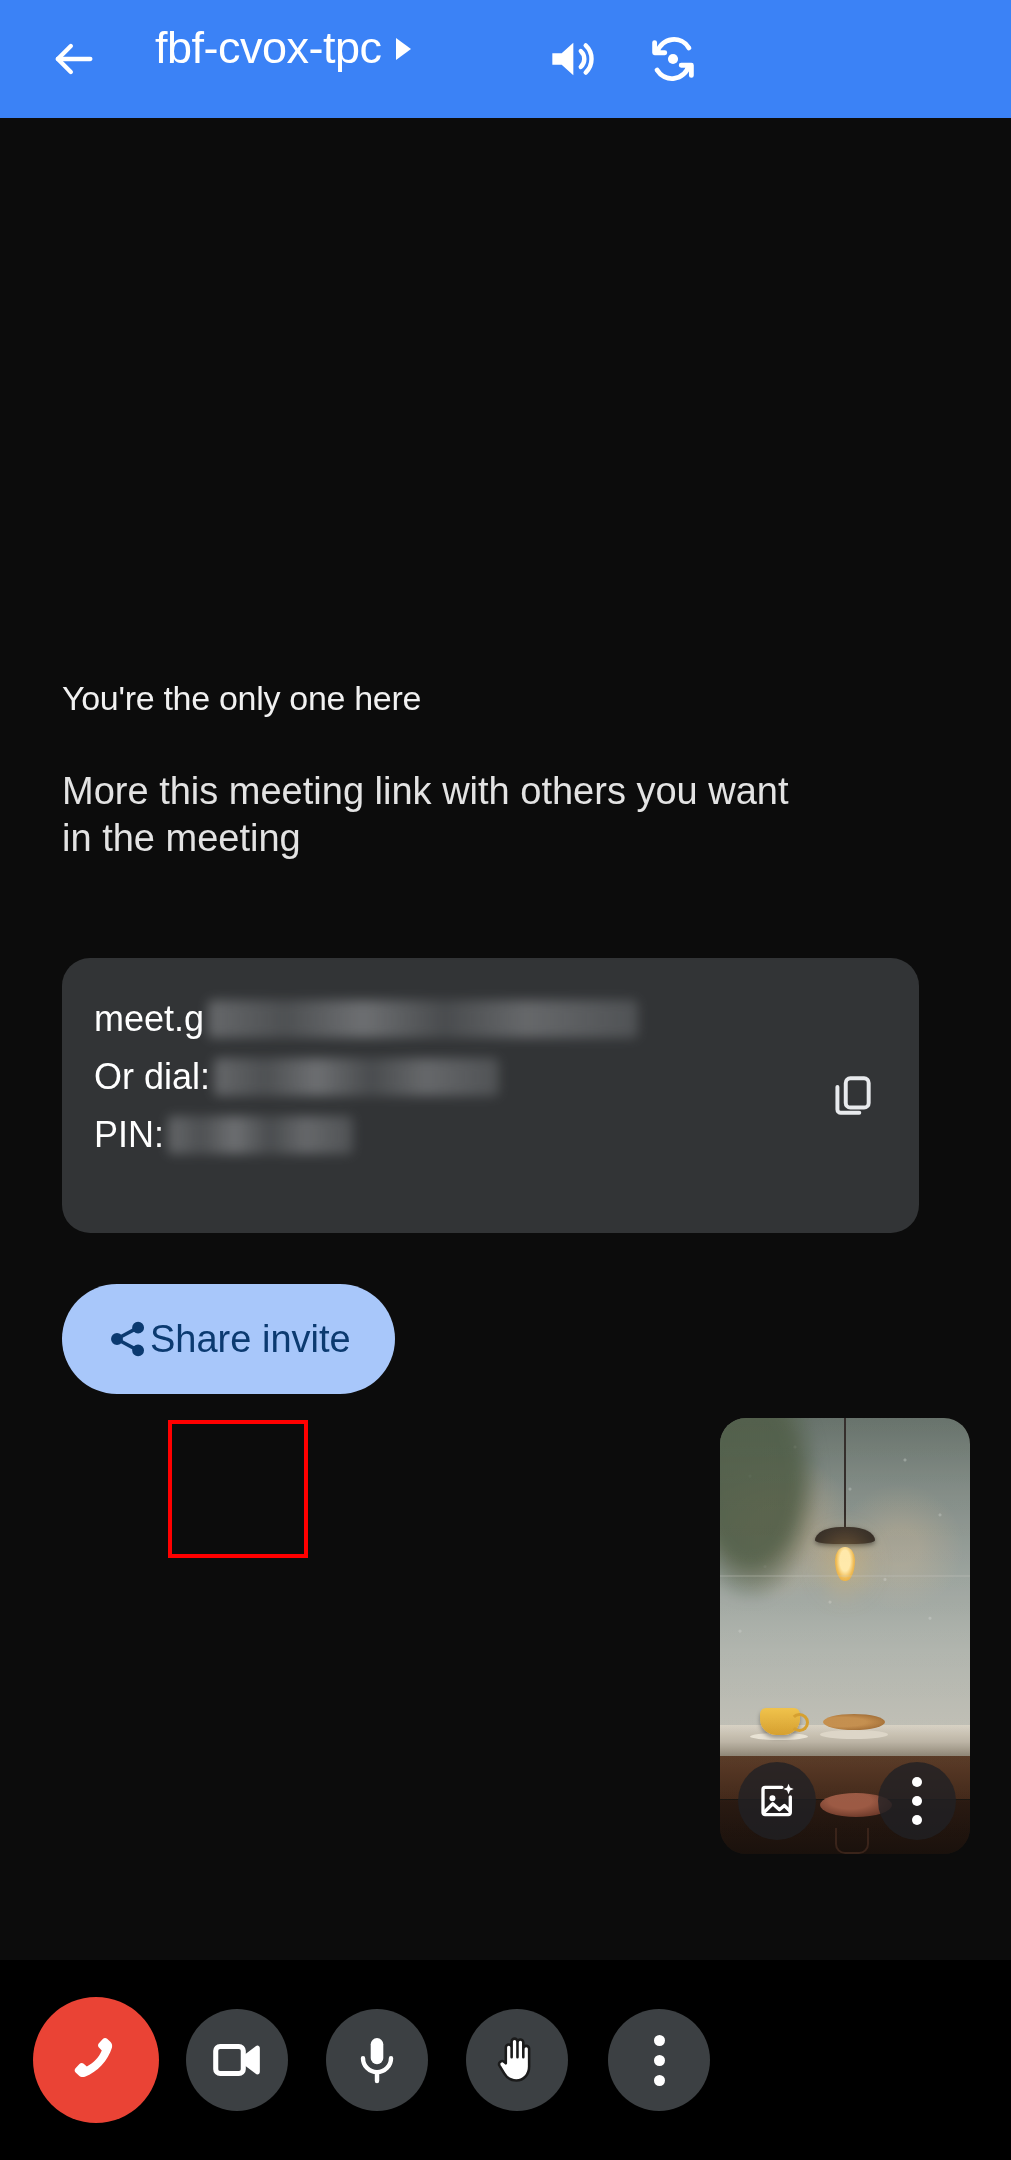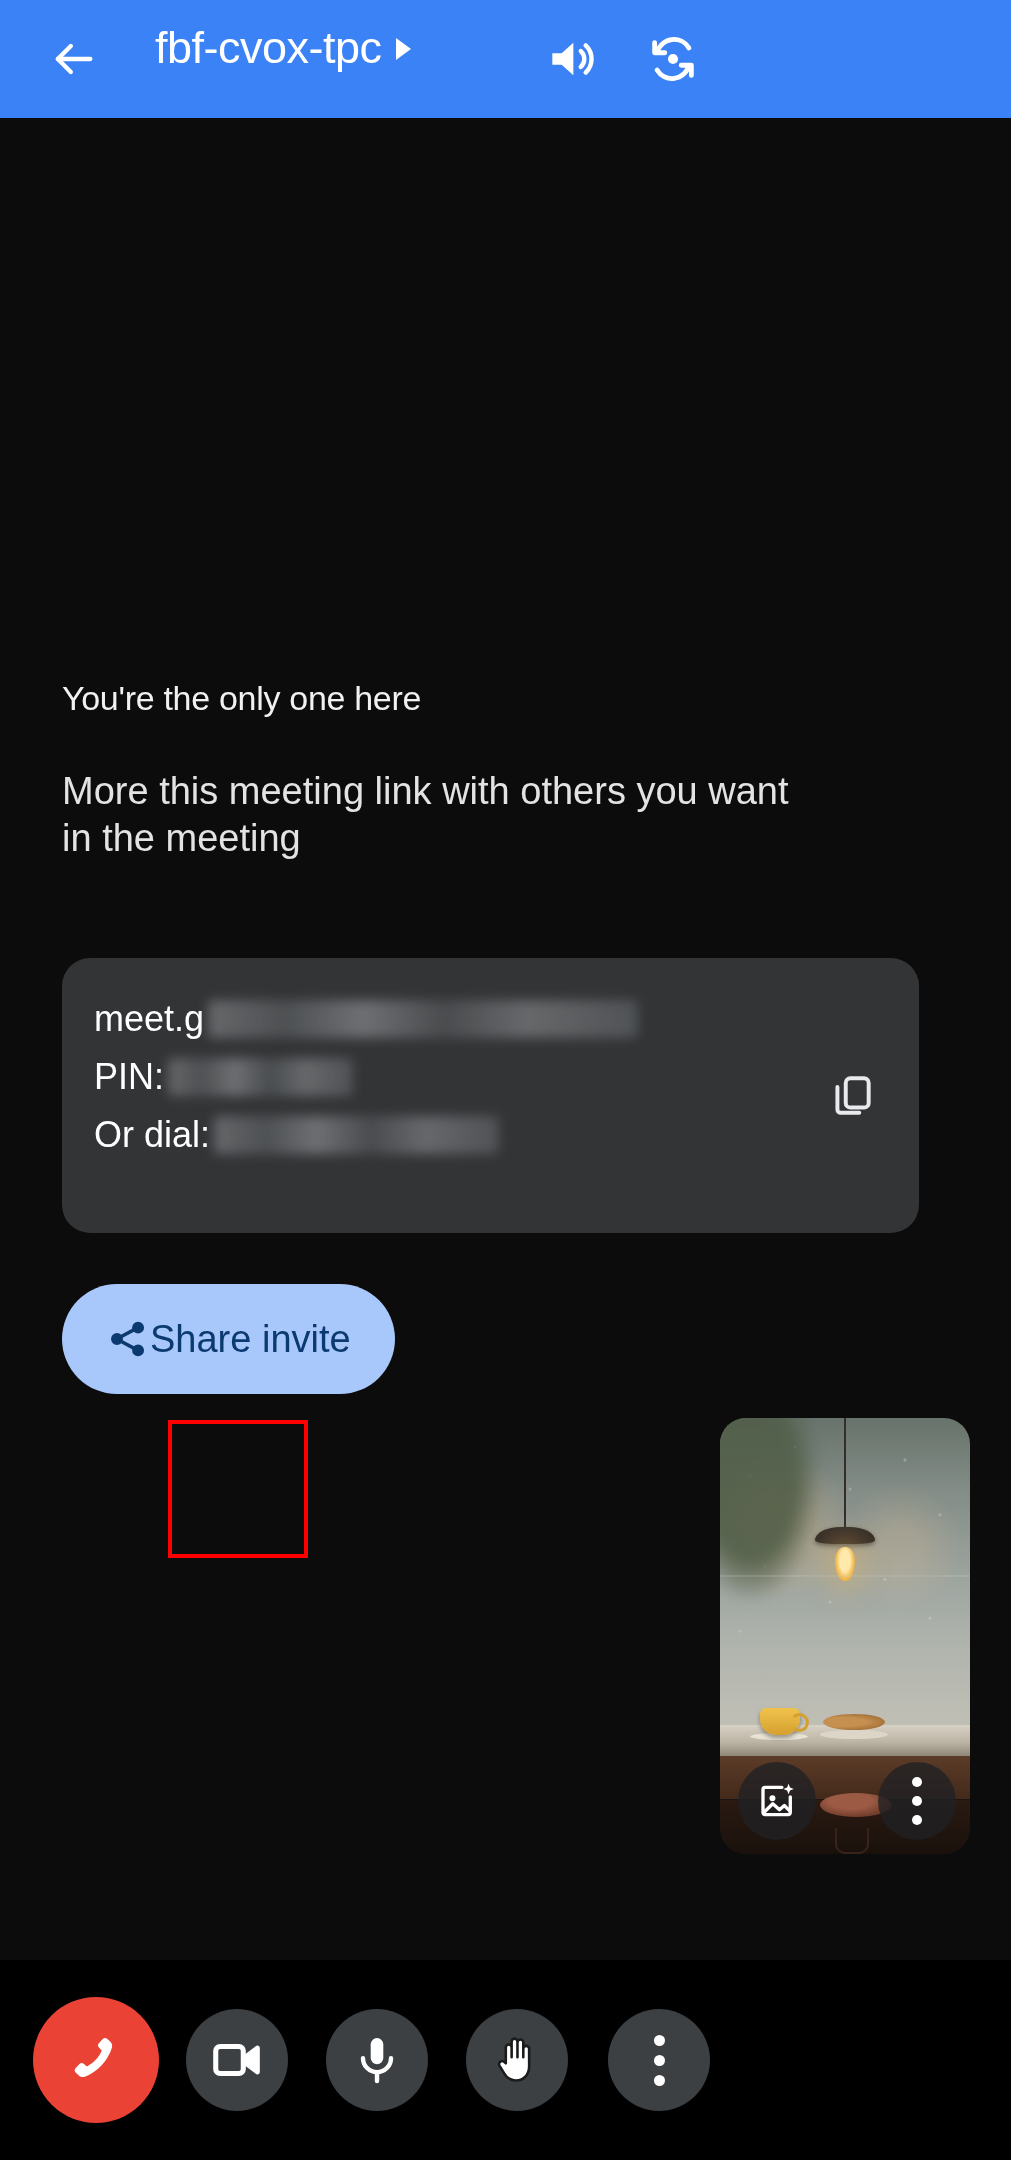--- a/index.html
+++ b/index.html
@@ -362,27 +362,27 @@
 
     <div class="info-card" style="background: rgb(50, 52, 54);">
       <div class="info-rows">
 
         <div class="info-row">
           <span class="info-label">meet.g</span>
           <span class="redacted" style="width:430px"></span>
         </div>
 
         <div class="info-row">
+          <span class="info-label">Or dial:</span>
+          <span class="redacted" style="width:285px"></span>
+        </div>
+
+        <div class="info-row">
           <span class="info-label">PIN:</span>
           <span class="redacted" style="width:185px"></span>
-        </div>
-
-        <div class="info-row">
-          <span class="info-label">Or dial:</span>
-          <span class="redacted" style="width:285px"></span>
         </div>
 
       </div>
 
       <div class="copy-btn">
         <svg width="50" height="50" viewBox="0 0 24 24" fill="none" stroke="#e8eaed" stroke-width="1.9" stroke-linecap="round" stroke-linejoin="round">
           <rect x="9" y="4" width="11" height="14" rx="2.2"></rect>
           <path d="M15.5 20.5H6.6A1.6 1.6 0 0 1 5 18.9V8.2"></path>
         </svg>
       </div>

